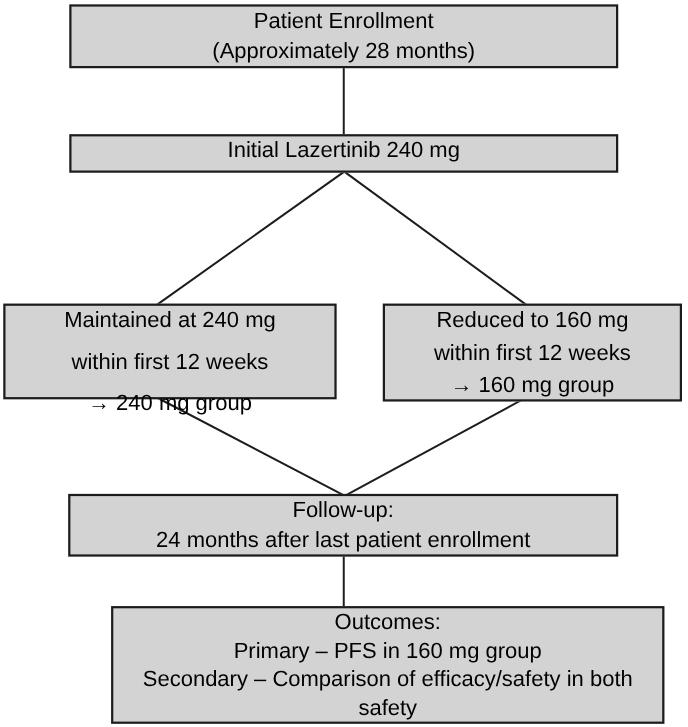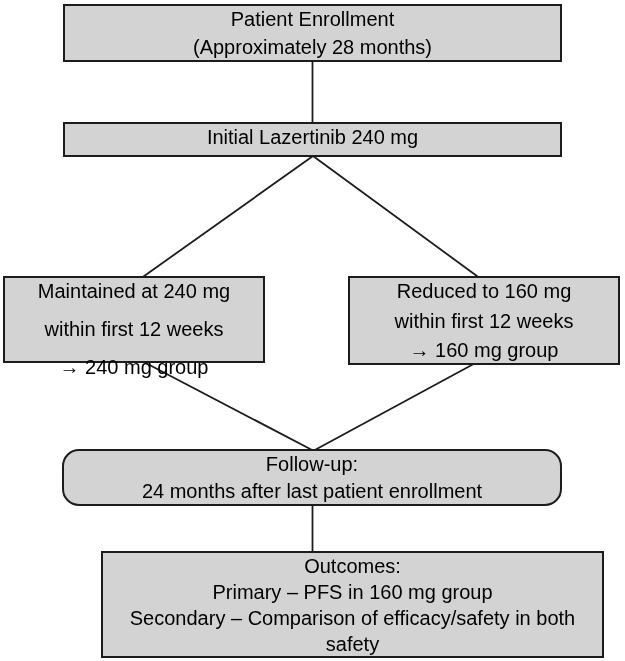--- a/index.html
+++ b/index.html
@@ -42,23 +42,23 @@
     display: flex;
     flex-direction: column;
     justify-content: space-between;
     align-items: center;
     text-align: center;
     font-size: 20px;
     line-height: 26px;
   }
   #box-enrollment { left: 63px;  top: 4px;   width: 499px; height: 58px; }
   #box-initial    { left: 63px;  top: 122px; width: 499px; height: 35px; }
-  #box-maintained { left: 3px;   top: 276px; width: 262px; height: 87px; gap: 12px; }
+  #box-maintained { left: 3px;   top: 276px; width: 303px; height: 87px; gap: 12px; }
   #box-reduced    { left: 348px; top: 276px; width: 272px; height: 89px; }
-  #box-followup   { left: 62px;  top: 449px; width: 500px; height: 57px; border-radius: 17px; }
+  #box-followup   { left: 62px;  top: 449px; width: 500px; height: 57px; }
   #box-outcomes   { left: 62px;  top: 551px; width: 503px; height: 107px; margin-left: 39px; }
 </style>
 </head>
 <body>
 
 <div class="canvas">
 
   <svg class="connectors" viewBox="0 0 625 661" xmlns="http://www.w3.org/2000/svg">
     <line x1="312.5" y1="61" x2="312.5" y2="125"></line>
     <line x1="313" y1="156" x2="140" y2="279"></line>

